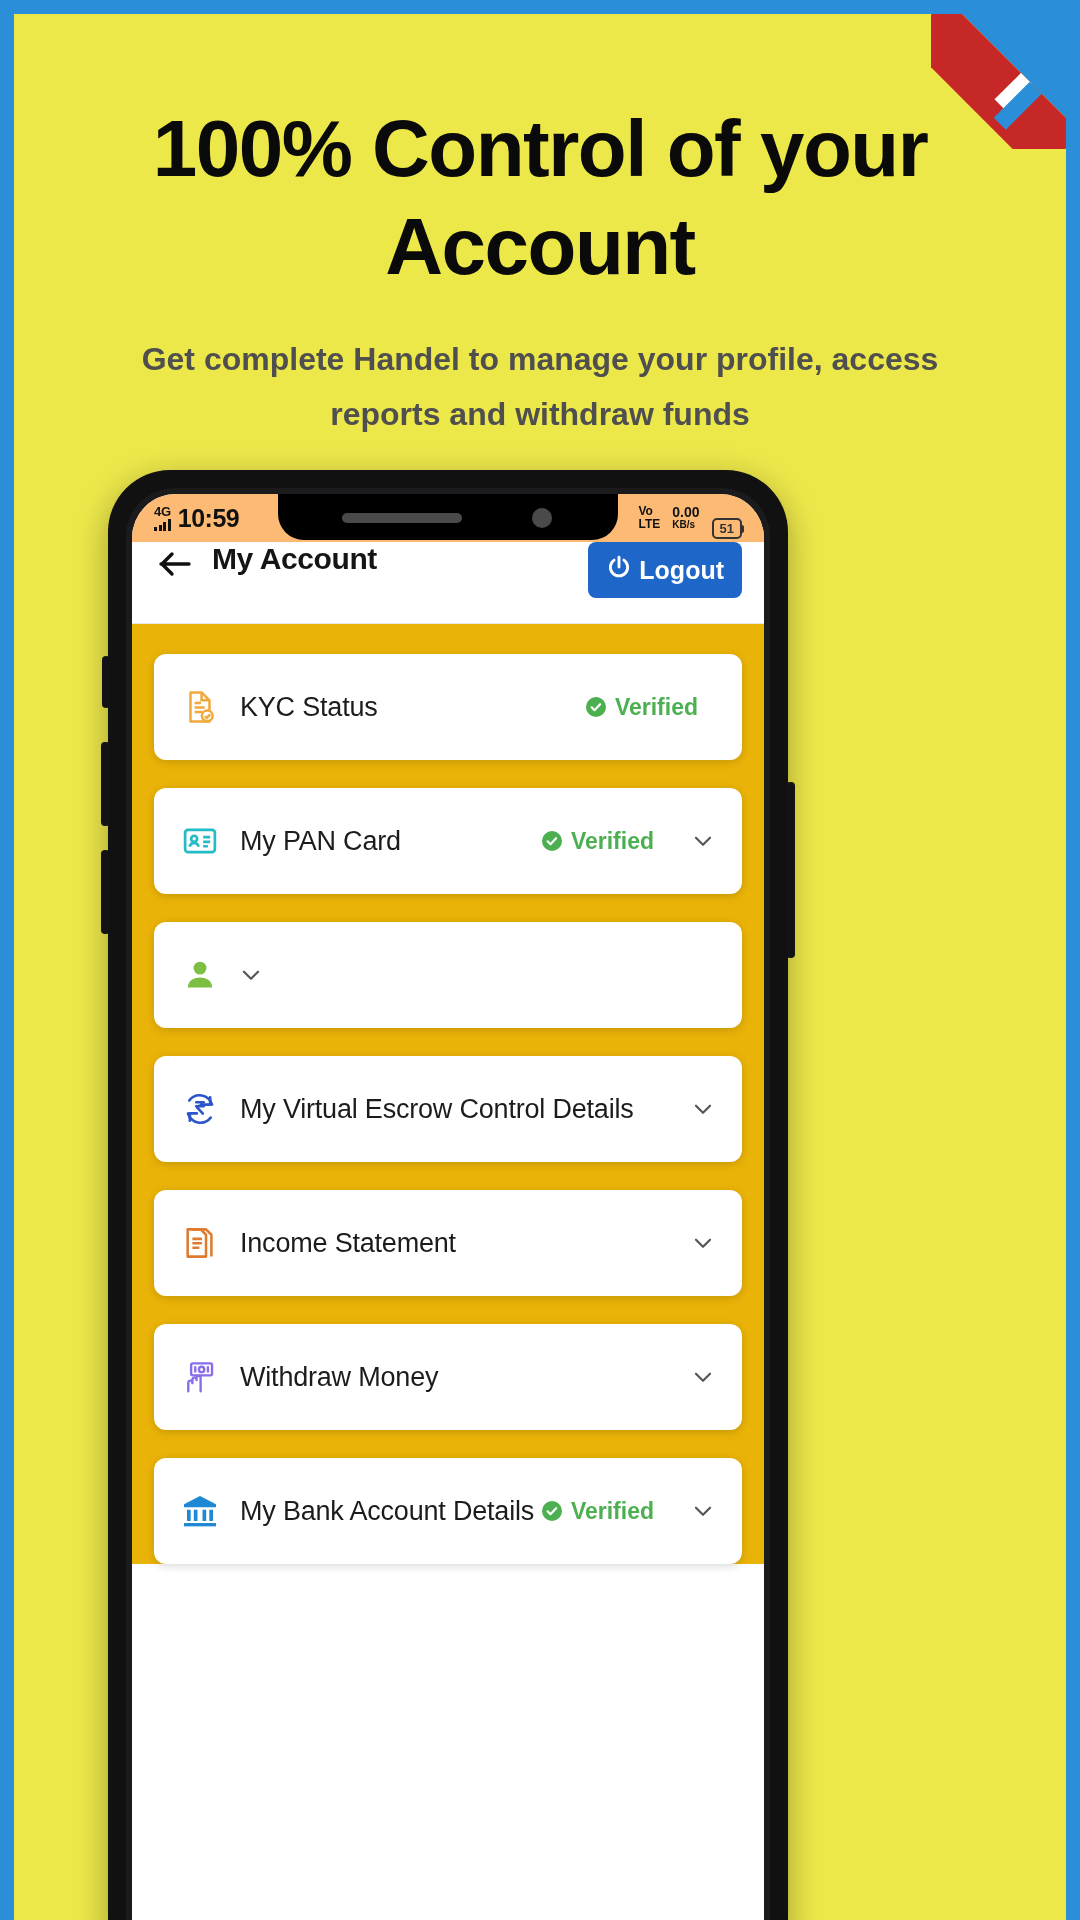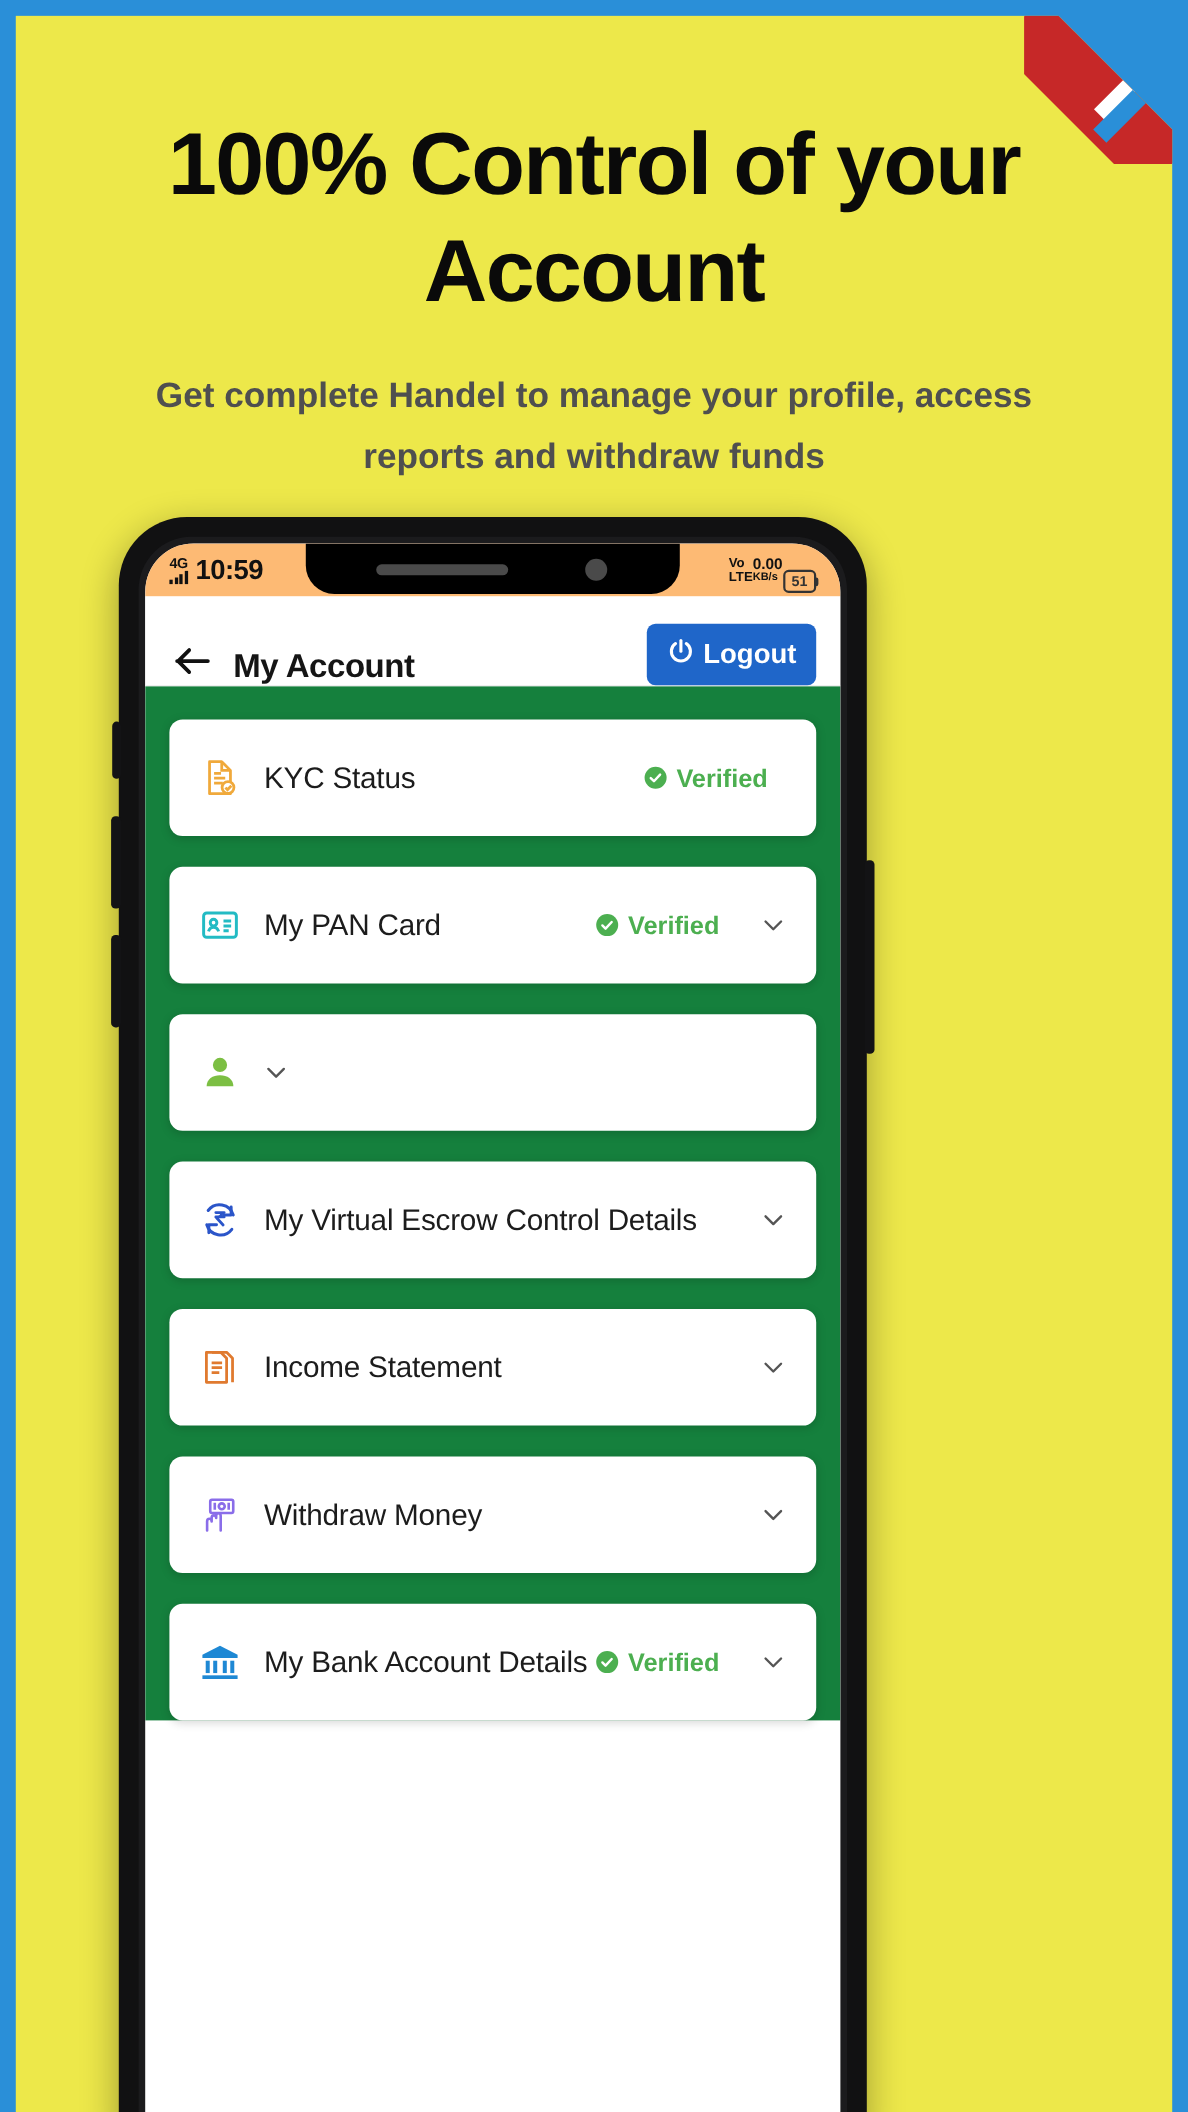--- a/index.html
+++ b/index.html
@@ -39,36 +39,36 @@
   .notch .speaker{position:absolute;left:64px;top:19px;width:120px;height:10px;border-radius:6px;background:#4a4a4a;}
   .notch .cam{position:absolute;right:66px;top:14px;width:20px;height:20px;border-radius:50%;background:#4a4a4a;}
   .sb-left{display:flex;align-items:center;gap:7px;z-index:5;}
   .net{display:flex;flex-direction:column;align-items:flex-start;line-height:1;}
   .net .g{font-size:13px;font-weight:700;color:#111;letter-spacing:-.3px;}
   .bars{display:flex;align-items:flex-end;gap:1.5px;height:12px;margin-top:1px;}
   .bars i{width:3px;background:#111;display:block;}
   .bars i:nth-child(1){height:4px;} .bars i:nth-child(2){height:6px;}
   .bars i:nth-child(3){height:9px;} .bars i:nth-child(4){height:12px;}
   .clock{font-size:25px;font-weight:600;color:#111;letter-spacing:-.5px;}
-  .sb-right{display:flex;align-items:center;gap:0;z-index:5;}
+  .sb-right{display:flex;align-items:center;gap:12px;z-index:5;}
   .volte{display:flex;flex-direction:column;line-height:1.05;font-size:12px;font-weight:700;color:#111;}
   .rate{display:flex;flex-direction:column;line-height:1.05;font-size:14px;font-weight:600;color:#111;text-align:left;}
   .rate .u{font-size:10px;font-weight:600;}
   .batt{border:2px solid #333;border-radius:5px;padding:1px 6px;font-size:13px;font-weight:700;color:#333;position:relative;margin-top:20px;}
   .batt:after{content:"";position:absolute;right:-4px;top:5px;width:3px;height:8px;background:#333;border-radius:0 2px 2px 0;}
 
   
-  .appbar{height:82px;background:#fff;display:flex;align-items:flex-end;padding:0 22px;box-sizing:border-box;
+  .appbar{height:82px;background:#fff;display:flex;align-items:flex-start;padding:0 22px;box-sizing:border-box;
           border-bottom:1px solid #e9e9e9;}
   .back{width:44px;height:44px;display:flex;align-items:center;justify-content:center;cursor:pointer;}
   .apptitle{font-size:30px;font-weight:700;color:#151515;margin-left:14px;flex:1;letter-spacing:-.4px;}
   .logout{background:#1f66c9;color:#fff;border:none;border-radius:8px;height:56px;padding:0 18px;
           display:flex;align-items:center;gap:7px;font-size:25px;font-weight:700;cursor:pointer;font-family:inherit;}
 
-  .list{padding:30px 22px 0;background:#15803d;}
+  .list{padding:30px 22px 0;background:#eab308;}
   .card{background:#fff;border-radius:12px;box-shadow:0 2px 9px rgba(0,0,0,.16);
         margin-bottom:28px;height:106px;display:flex;align-items:center;padding:0 24px;box-sizing:border-box;cursor:pointer;}
   .card .ico{width:44px;display:flex;align-items:center;justify-content:center;flex:0 0 44px;}
   .card .lbl{font-size:27px;color:#1c1c1c;margin-left:18px;flex:1;letter-spacing:-.2px;}
   .verified{display:flex;align-items:center;gap:7px;color:#4CAF50;font-size:23px;font-weight:600;margin-right:20px;}
   .chev{width:30px;display:flex;align-items:center;justify-content:center;margin-left:14px;}
 </style>
 </head>
 <body>
 

